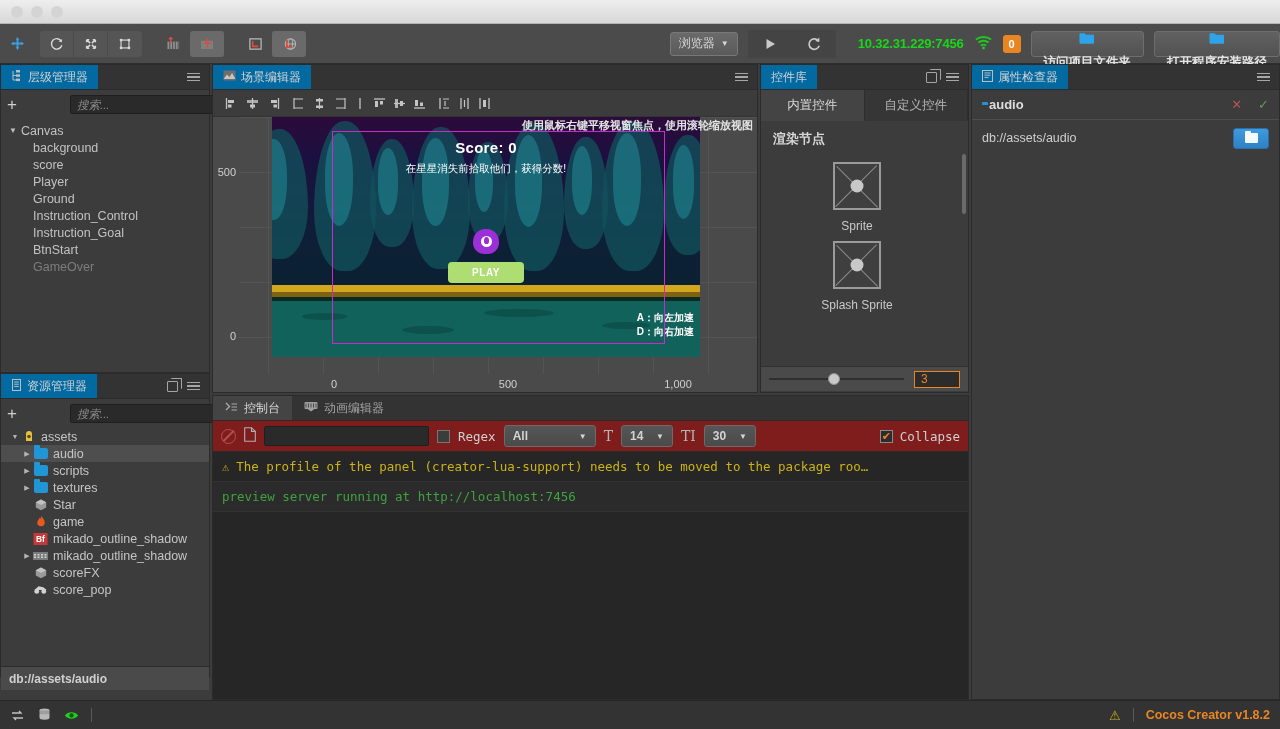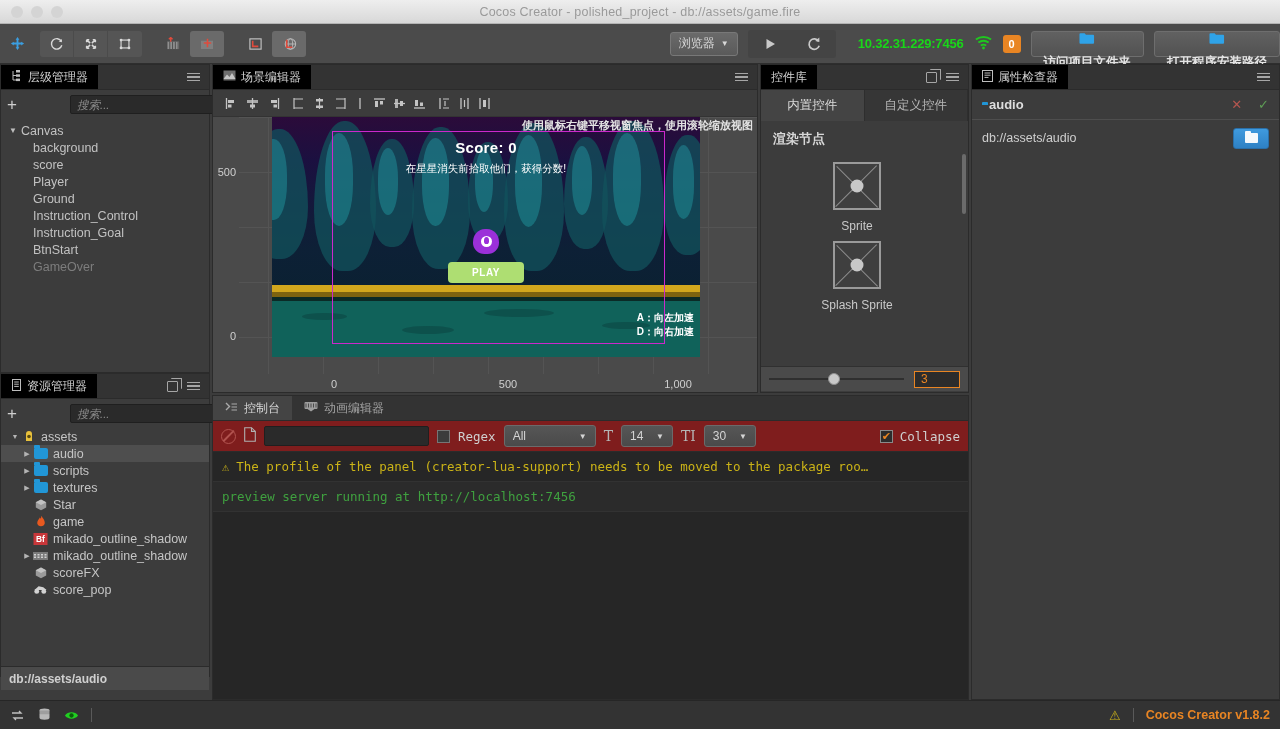--- a/index.html
+++ b/index.html
@@ -76,21 +76,21 @@
   
   .panel { position:absolute; background:#3c3c3c; border:1px solid #2b2b2b; }
   .panel-tabs {
     height:25px; background:#333333; display:flex; align-items:stretch;
     border-bottom:1px solid #2b2b2b; position:relative;
   }
   .ptab {
     display:flex; align-items:center; gap:5px; padding:0 10px;
     font-size:12px; color:#a0a0a0; background:#333333;
   }
-  .ptab.active { background:#000000; color:#d2d2d2; }
+  .ptab.active { background:#0369a1; color:#d2d2d2; }
   .ptab-icons { margin-left:auto; display:flex; align-items:center; gap:9px; padding-right:9px; }
   .hamb { width:13px; height:9px; position:relative; }
   .hamb i { position:absolute; left:0; width:13px; height:1.5px; background:#a6a6a6; }
   .hamb i:nth-child(1){top:0} .hamb i:nth-child(2){top:3.7px} .hamb i:nth-child(3){top:7.4px}
   .popout { width:11px; height:11px; border:1.4px solid #a6a6a6; border-radius:1px; position:relative; }
   .popout:after { content:""; position:absolute; left:2.5px; top:-3.5px; width:10px; height:10px;
                   border:1.4px solid #a6a6a6; border-bottom:none; border-left:none; border-radius:1px; }
 
   .search-row { height:29px; display:flex; align-items:center; padding:0 6px; gap:6px; background:#3c3c3c; }
   .plus { width:18px; text-align:center; font-size:17px; color:#cfcfcf; line-height:1; }
@@ -207,21 +207,21 @@
   .ctab { display:flex; align-items:center; gap:6px; padding:0 12px; font-size:12px; color:#a3a3a3; }
   .ctab.active { background:#444444; color:#d6d6d6; }
   .ctools { height:30px; display:flex; align-items:center; gap:8px; padding:0 8px; background:#7f1d1d; }
   .no-sym { width:15px; height:15px; border:1.7px solid #b1524e; border-radius:50%; position:relative; }
   .no-sym:after { content:""; position:absolute; left:-1px; top:5px; width:15px; height:1.7px; background:#b1524e; transform:rotate(-45deg); }
   .cfilter { width:165px; height:20px; background:#2a2a2a; border:1px solid #1f1f1f; border-radius:2px; }
   .cbox { width:13px; height:13px; border:1px solid #767676; background:#3c3c3c; }
   .cbox.on { background:#2c2c2c; border-color:#8a8a8a; color:#e98523; font-size:11px; display:flex; align-items:center; justify-content:center; line-height:1; }
   .clabel { font-size:12.5px; color:#cfcfcf; font-family:"DejaVu Sans Mono", monospace; }
   .csel { height:22px; min-width:92px; background:linear-gradient(#565656,#4a4a4a); border:1px solid #6b6b6b; border-radius:3px;
-          display:flex; align-items:center; padding:0 8px; font-size:12px; color:#d4d4d4; }
+          display:flex; align-items:center; padding:0 8px; font-size:12px; color:#d4d4d4;font-weight:bold; }
   .csel.small { min-width:52px; }
   .csel .car { margin-left:auto; font-size:8px; }
   .tsz1, .tsz2 { font-size:14px; color:#b5b5b5; font-family:"DejaVu Serif", serif; }
   .clog { background:#262626; height:248px; border-top:1px solid #2b2b2b; font-family:"DejaVu Sans Mono", monospace; font-size:12.5px; }
   .logline { height:30px; display:flex; align-items:center; padding:0 9px; gap:7px; border-bottom:1px solid #323232; }
   .logline.warn { color:#cbb317; }
   .logline.ok { color:#3fa13f; background:#2b2b2b; }
   .logline.plain { color:#d2d2d2; }
   .warn-tri { color:#cbb317; font-size:12px; }
 
@@ -237,21 +237,20 @@
 <body>
 
 <div id="app">
 
   <div class="titlebar">
     <div class="traffic">
       <i></i>
       <i></i>
       <i></i>
     </div>
-    <div class="title-text">Cocos Creator - polished_project - db://assets/game.fire</div>
   </div>
 
   <div class="toolbar">
     <div class="tb-btn">
       <svg width="15" height="15" viewBox="0 0 16 16">
           <path d="M8 1 L10 4 H9 V7 H12 V6 L15 8 L12 10 V9 H9 V12 H10 L8 15 L6 12 H7 V9 H4 V10 L1 8 L4 6 V7 H7 V4 H6 Z" fill="#3b9ee0"></path>
         </svg>
     </div>
     <div class="seggrp">
       <div class="tb-btn seg">

